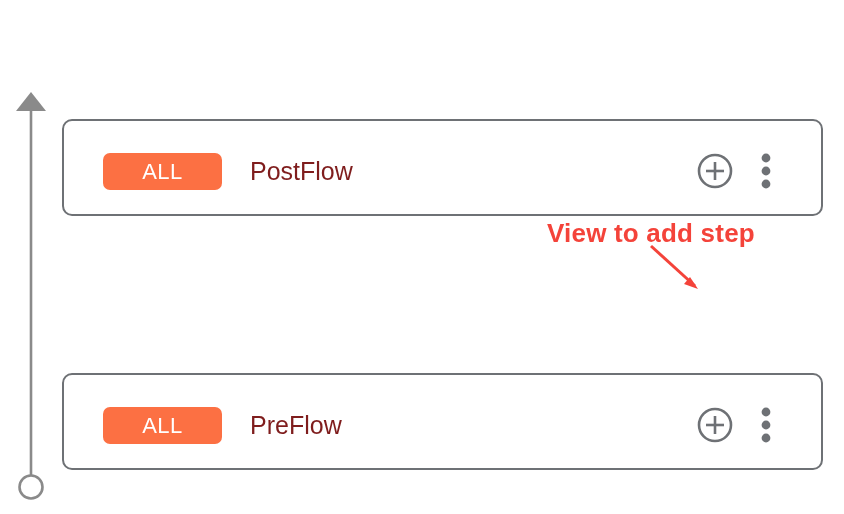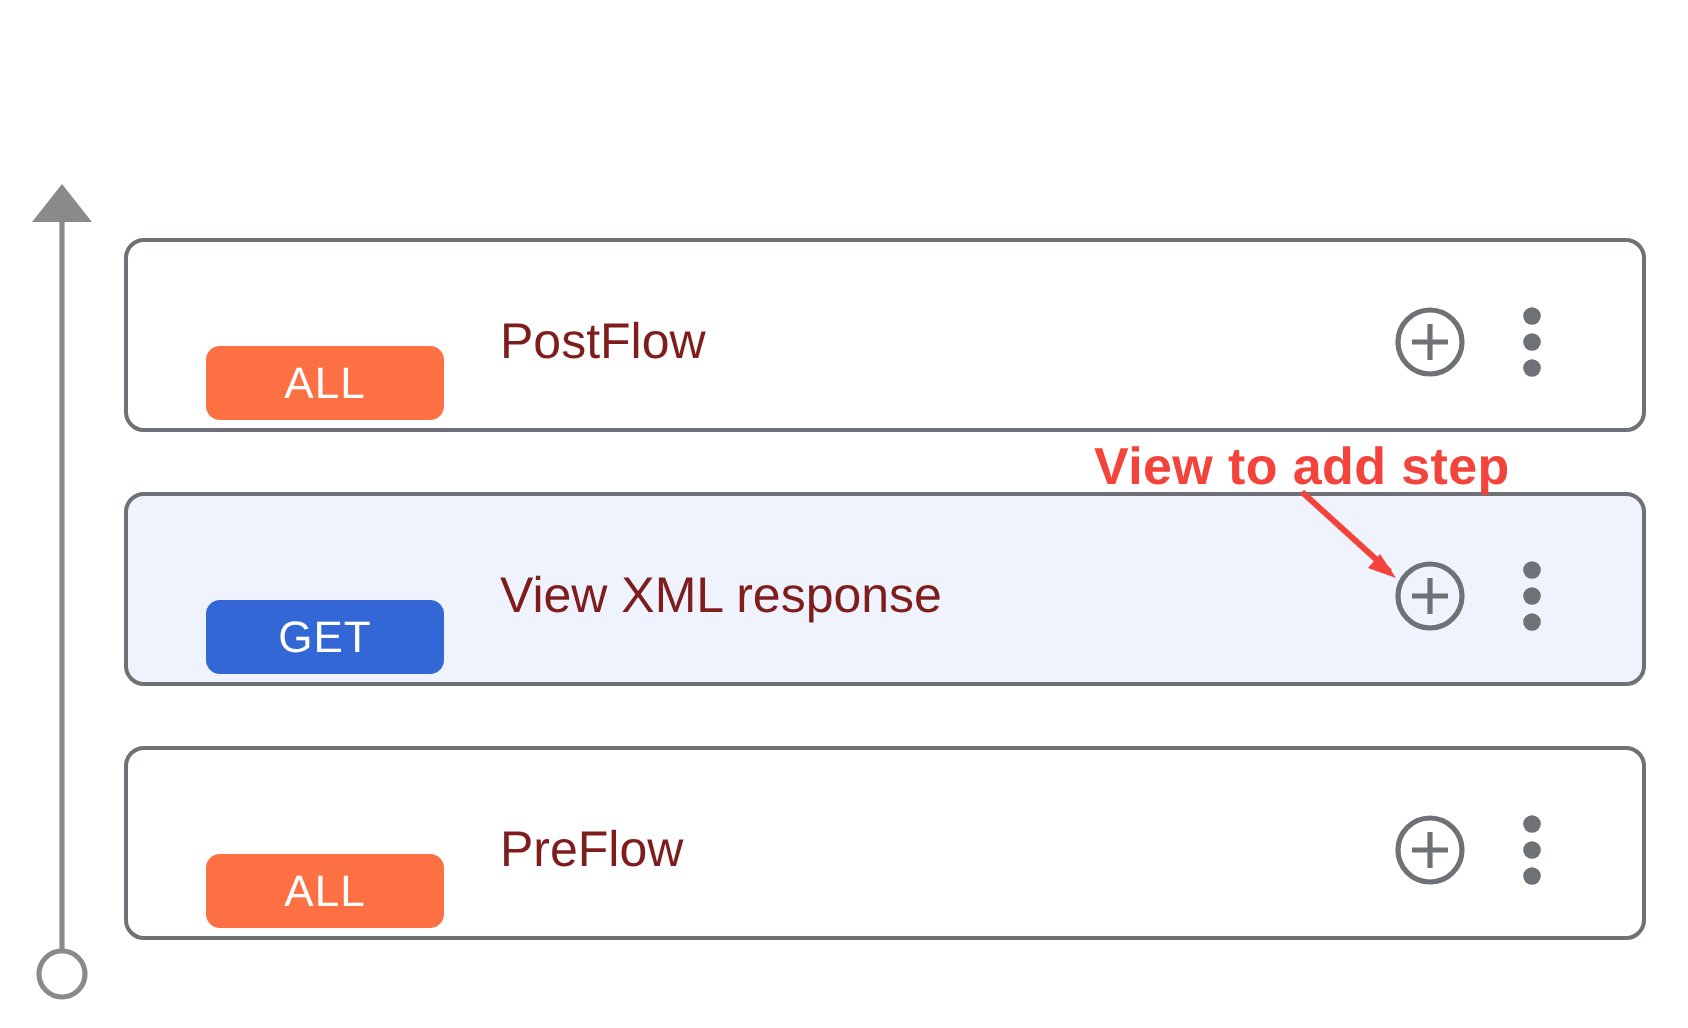--- a/index.html
+++ b/index.html
@@ -65,21 +65,20 @@
     width: 119px;
     height: 37px;
     border-radius: 7px;
     color: #ffffff;
     font-size: 22px;
     line-height: 37px;
     text-align: center;
     letter-spacing: 0.5px;
     box-sizing: border-box;
     user-select: none;
-    margin-top: 20px;
   }
   .badge-all  { background: #fc7043; }
   .badge-get  { background: #3367d6; }
 
   .card-label {
     position: absolute;
     left: 186px;
     top: 31px;
     height: 38px;
     line-height: 38px;
@@ -157,38 +156,20 @@
     </div>
     <div class="kebab-btn">
       <svg width="26" height="40" viewBox="0 0 26 40" xmlns="http://www.w3.org/2000/svg">
         <circle cx="13" cy="7" r="4.4" fill="#6e7175"></circle>
         <circle cx="13" cy="20" r="4.4" fill="#6e7175"></circle>
         <circle cx="13" cy="33" r="4.4" fill="#6e7175"></circle>
       </svg>
     </div>
   </div>
 
-  <div class="card card-2 selected">
-    <div class="badge badge-get">GET</div>
-    <div class="card-label">View XML response</div>
-    <div class="add-btn">
-      <svg width="40" height="40" viewBox="0 0 40 40" xmlns="http://www.w3.org/2000/svg">
-        <circle cx="20" cy="20" r="16" fill="none" stroke="#6e7175" stroke-width="2.6"></circle>
-        <line x1="20" y1="11" x2="20" y2="29" stroke="#6e7175" stroke-width="2.6"></line>
-        <line x1="11" y1="20" x2="29" y2="20" stroke="#6e7175" stroke-width="2.6"></line>
-      </svg>
-    </div>
-    <div class="kebab-btn">
-      <svg width="26" height="40" viewBox="0 0 26 40" xmlns="http://www.w3.org/2000/svg">
-        <circle cx="13" cy="7" r="4.4" fill="#6e7175"></circle>
-        <circle cx="13" cy="20" r="4.4" fill="#6e7175"></circle>
-        <circle cx="13" cy="33" r="4.4" fill="#6e7175"></circle>
-      </svg>
-    </div>
-  </div>
 
   <div class="card card-3">
     <div class="badge badge-all">ALL</div>
     <div class="card-label">PreFlow</div>
     <div class="add-btn">
       <svg width="40" height="40" viewBox="0 0 40 40" xmlns="http://www.w3.org/2000/svg">
         <circle cx="20" cy="20" r="16" fill="none" stroke="#6e7175" stroke-width="2.6"></circle>
         <line x1="20" y1="11" x2="20" y2="29" stroke="#6e7175" stroke-width="2.6"></line>
         <line x1="11" y1="20" x2="29" y2="20" stroke="#6e7175" stroke-width="2.6"></line>
       </svg>

